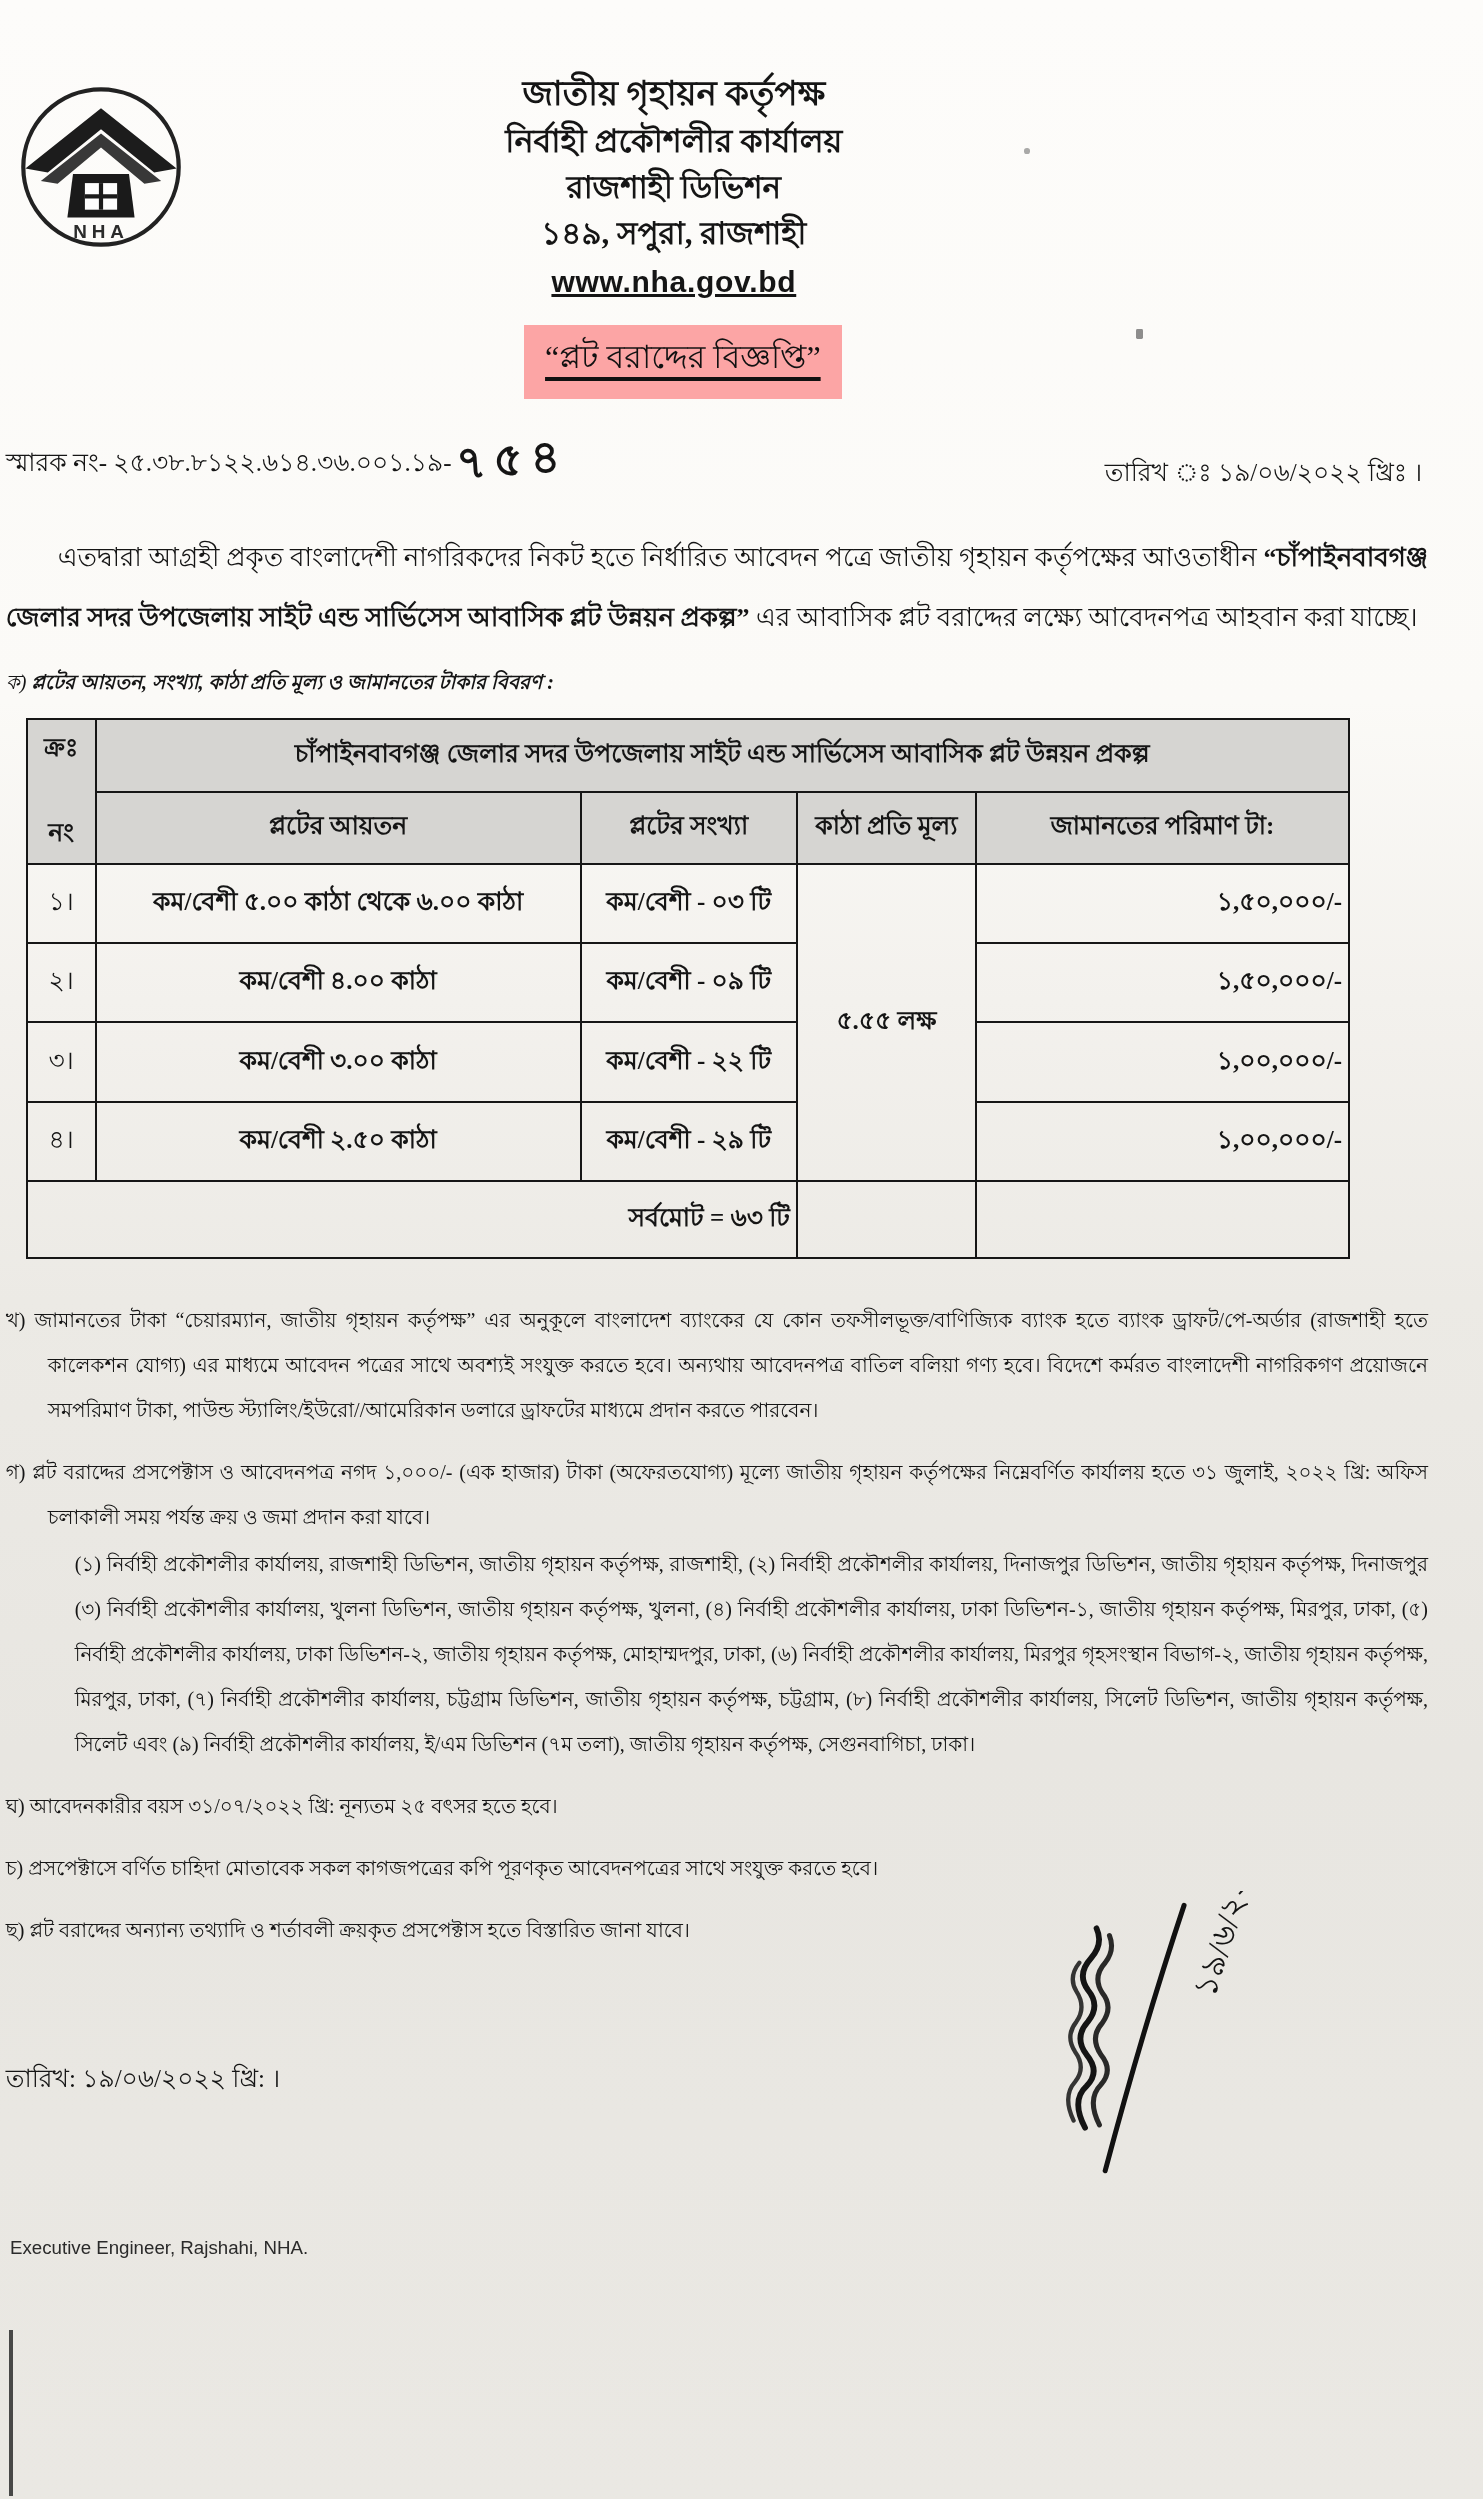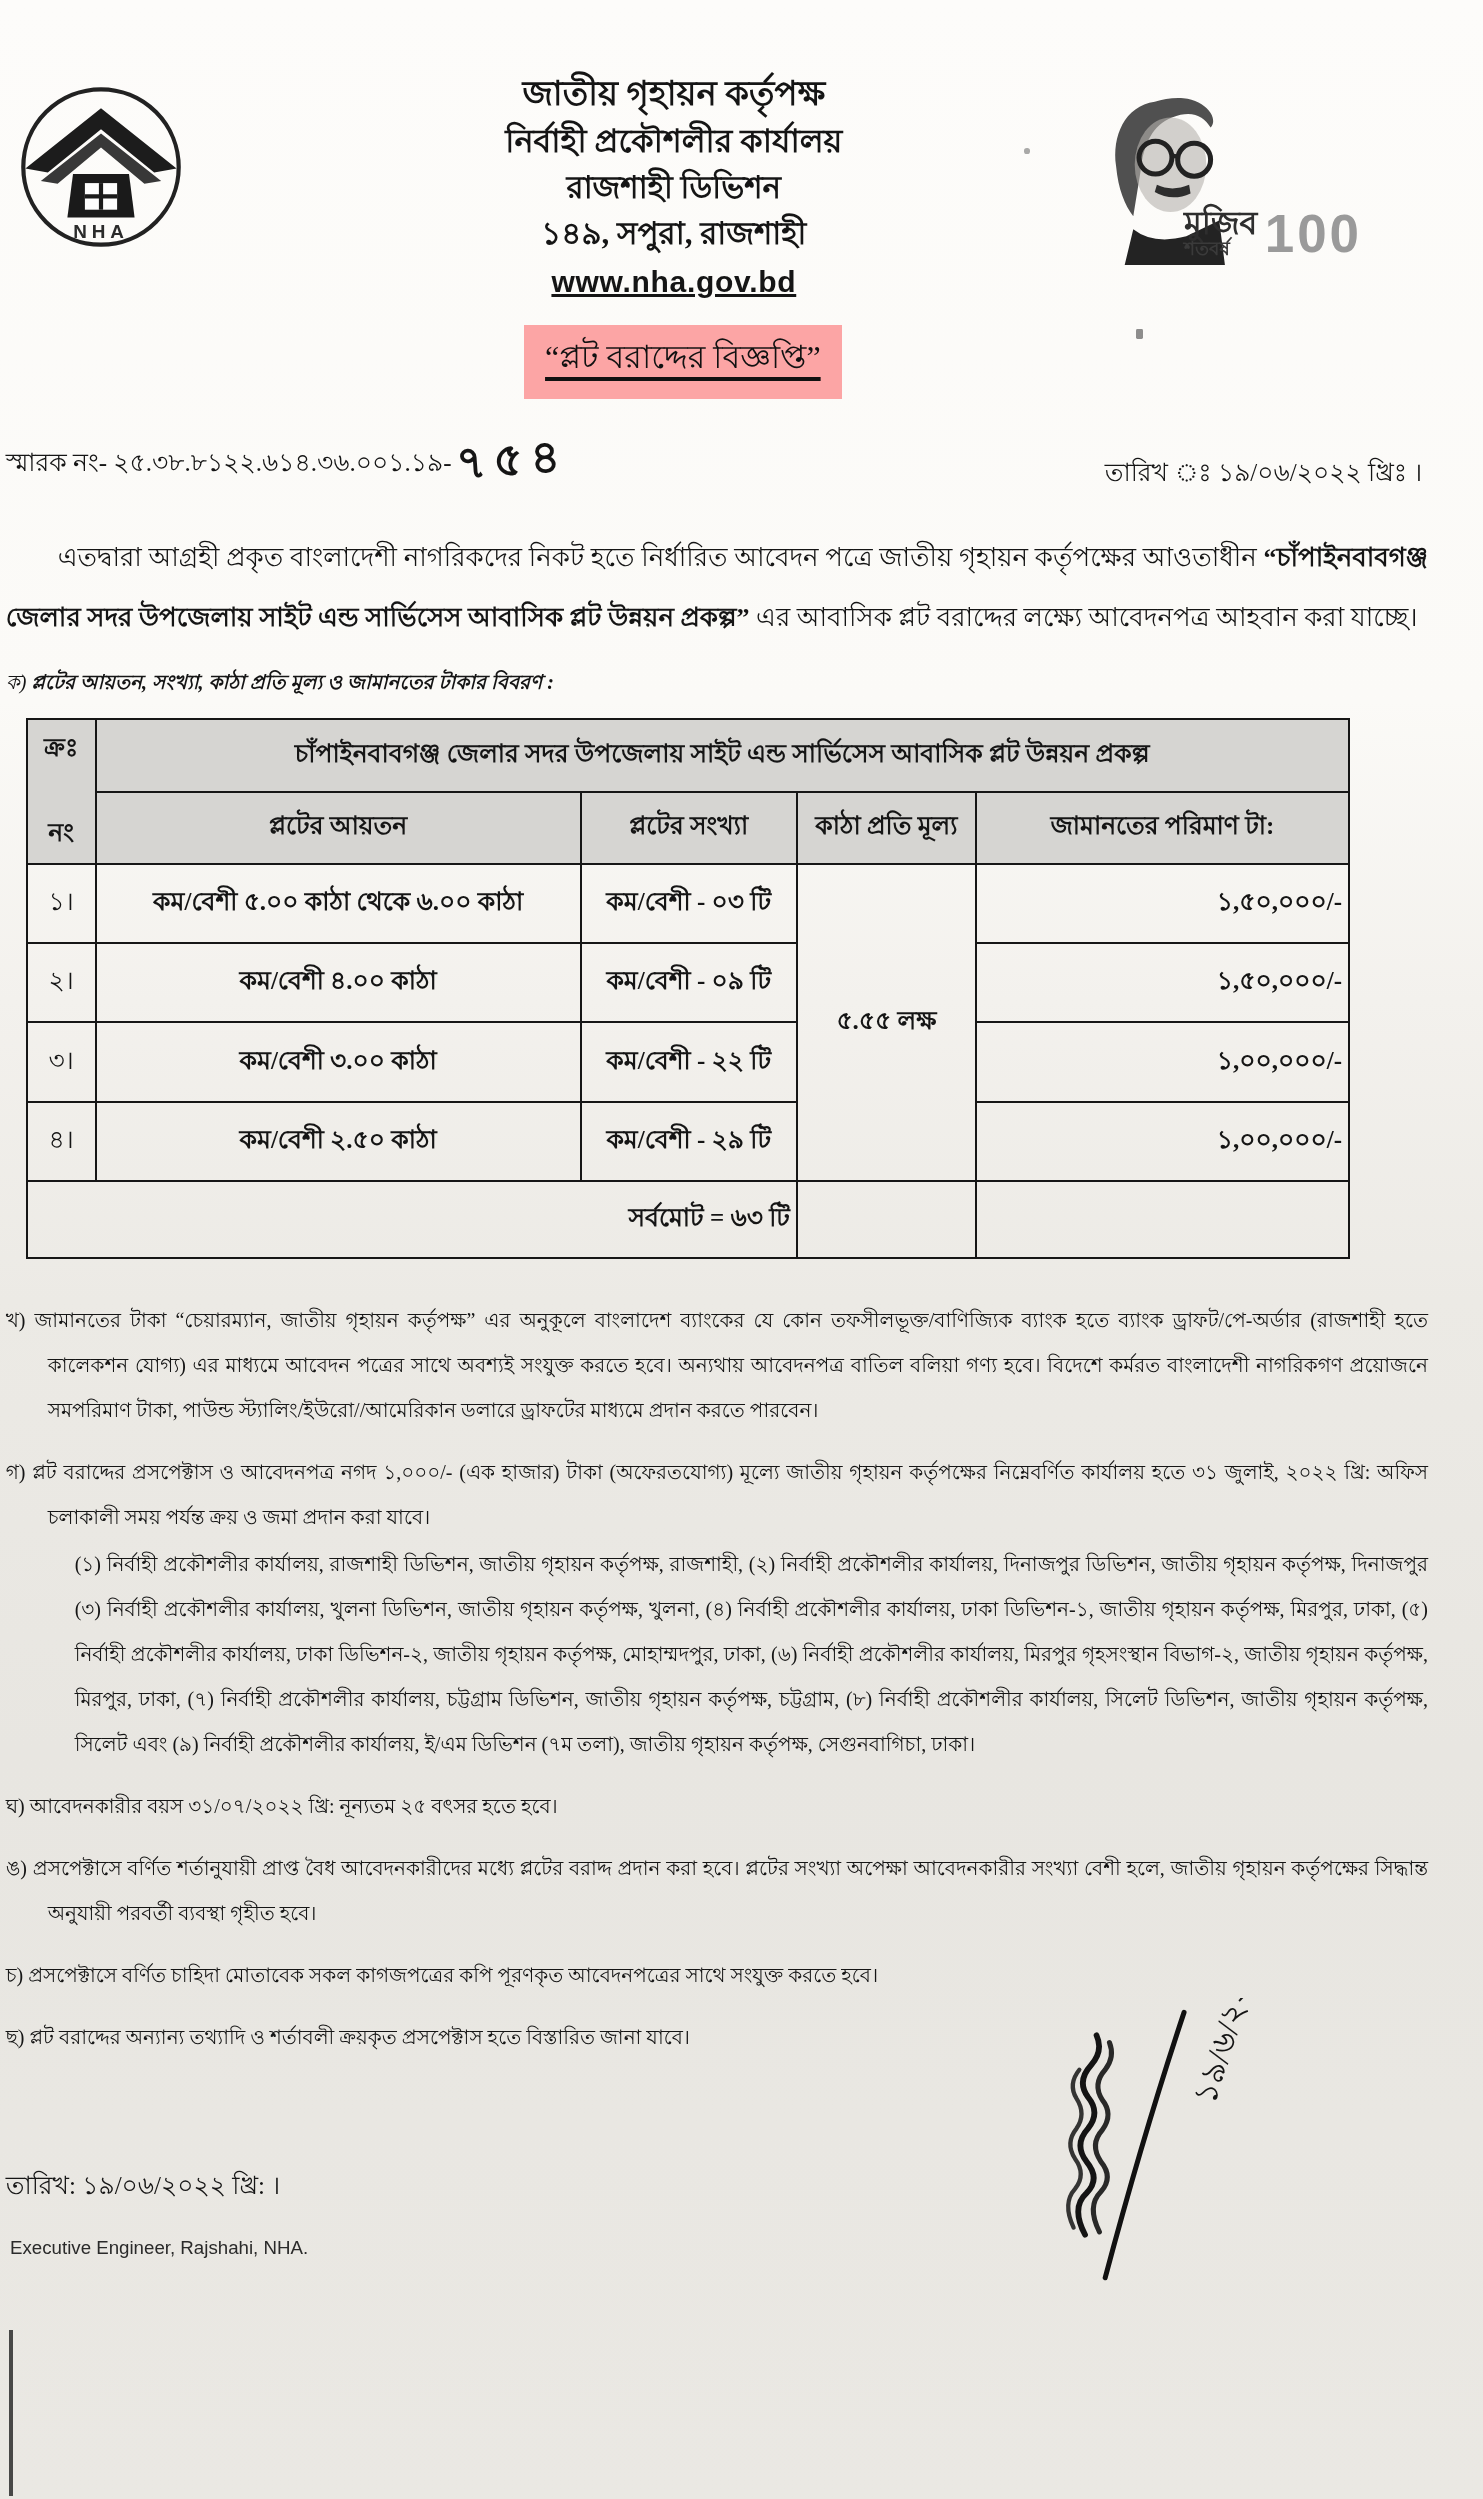--- a/index.html
+++ b/index.html
@@ -84,36 +84,20 @@
     </div>
 
     <div class="org">
       <div class="org-line1">জাতীয় গৃহায়ন কর্তৃপক্ষ</div>
       <div class="org-line2">নির্বাহী প্রকৌশলীর কার্যালয়</div>
       <div class="org-line3">রাজশাহী ডিভিশন</div>
       <div class="org-line4">১৪৯, সপুরা, রাজশাহী</div>
       <div class="website">www.nha.gov.bd</div>
     </div>
 
-    <div class="mujib-logo">
-      <svg viewBox="0 0 230 250" width="165" height="179">
-        <path d="M100 22 C58 28 40 70 46 112 C49 144 58 166 70 182 L80 120 C84 80 98 54 124 44 C152 33 168 42 178 58 C190 46 172 20 140 17 C126 16 112 18 100 22 Z" fill="#3d3d3d" opacity="0.9"></path>
-        <ellipse cx="122" cy="110" rx="50" ry="66" fill="#b5b2ae" opacity="0.6"></ellipse>
-        <circle cx="101" cy="100" r="23" fill="none" stroke="#222" stroke-width="7"></circle>
-        <circle cx="155" cy="103" r="23" fill="none" stroke="#222" stroke-width="7"></circle>
-        <line x1="122" y1="97" x2="134" y2="99" stroke="#222" stroke-width="6"></line>
-        <path d="M100 148 Q124 162 150 150 L148 138 Q124 148 103 138 Z" fill="#2d2d2d"></path>
-        <path d="M58 250 L70 200 Q98 222 144 210 L190 188 L198 250 Z" fill="#232323"></path>
-      </svg>
-      <div class="mujib-text">
-        <div class="mujib-word">মুজিব</div>
-        <div class="mujib-word2">শতবর্ষ</div>
-        <div class="mujib-100">100</div>
-      </div>
-    </div>
   </div>
 
   <div class="title-wrap">
     <span class="notice-title">“প্লট বরাদ্দের বিজ্ঞপ্তি”</span>
   </div>
 
   <div class="memo-row">
     <div class="memo-left">
       <span>স্মারক নং- ২৫.৩৮.৮১২২.৬১৪.৩৬.০০১.১৯-</span><span class="hand">৭৫৪</span>
     </div>
@@ -193,24 +177,20 @@
     <span class="lbl">গ)</span>
     <span>প্লট বরাদ্দের প্রসপেক্টাস ও আবেদনপত্র নগদ ১,০০০/- (এক হাজার) টাকা (অফেরতযোগ্য) মূল্যে জাতীয় গৃহায়ন কর্তৃপক্ষের নিম্নেবর্ণিত কার্যালয় হতে ৩১ জুলাই, ২০২২ খ্রি: অফিস চলাকালী সময় পর্যন্ত ক্রয় ও জমা প্রদান করা যাবে।</span>
     <span class="sub">(১) নির্বাহী প্রকৌশলীর কার্যালয়, রাজশাহী ডিভিশন, জাতীয় গৃহায়ন কর্তৃপক্ষ, রাজশাহী, (২) নির্বাহী প্রকৌশলীর কার্যালয়, দিনাজপুর ডিভিশন, জাতীয় গৃহায়ন কর্তৃপক্ষ, দিনাজপুর (৩) নির্বাহী প্রকৌশলীর কার্যালয়, খুলনা ডিভিশন, জাতীয় গৃহায়ন কর্তৃপক্ষ, খুলনা, (৪) নির্বাহী প্রকৌশলীর কার্যালয়, ঢাকা ডিভিশন-১, জাতীয় গৃহায়ন কর্তৃপক্ষ, মিরপুর, ঢাকা, (৫) নির্বাহী প্রকৌশলীর কার্যালয়, ঢাকা ডিভিশন-২, জাতীয় গৃহায়ন কর্তৃপক্ষ, মোহাম্মদপুর, ঢাকা, (৬) নির্বাহী প্রকৌশলীর কার্যালয়, মিরপুর গৃহসংস্থান বিভাগ-২, জাতীয় গৃহায়ন কর্তৃপক্ষ, মিরপুর, ঢাকা, (৭) নির্বাহী প্রকৌশলীর কার্যালয়, চট্টগ্রাম ডিভিশন, জাতীয় গৃহায়ন কর্তৃপক্ষ, চট্টগ্রাম, (৮) নির্বাহী প্রকৌশলীর কার্যালয়, সিলেট ডিভিশন, জাতীয় গৃহায়ন কর্তৃপক্ষ, সিলেট এবং (৯) নির্বাহী প্রকৌশলীর কার্যালয়, ই/এম ডিভিশন (৭ম তলা), জাতীয় গৃহায়ন কর্তৃপক্ষ, সেগুনবাগিচা, ঢাকা।</span>
   </p>
 
   <p class="clause">
     <span class="lbl">ঘ)</span>
     <span>আবেদনকারীর বয়স ৩১/০৭/২০২২ খ্রি: নূন্যতম ২৫ বৎসর হতে হবে।</span>
   </p>
 
-  <p class="clause">
-    <span class="lbl">ঙ)</span>
-    <span>প্রসপেক্টাসে বর্ণিত শর্তানুযায়ী প্রাপ্ত বৈধ আবেদনকারীদের মধ্যে প্লটের বরাদ্দ প্রদান করা হবে। প্লটের সংখ্যা অপেক্ষা আবেদনকারীর সংখ্যা বেশী হলে, জাতীয় গৃহায়ন কর্তৃপক্ষের সিদ্ধান্ত অনুযায়ী পরবর্তী ব্যবস্থা গৃহীত হবে।</span>
-  </p>
 
   <p class="clause">
     <span class="lbl">চ)</span>
     <span>প্রসপেক্টাসে বর্ণিত চাহিদা মোতাবেক সকল কাগজপত্রের কপি পূরণকৃত আবেদনপত্রের সাথে সংযুক্ত করতে হবে।</span>
   </p>
 
   <p class="clause">
     <span class="lbl">ছ)</span>
     <span>প্লট বরাদ্দের অন্যান্য তথ্যাদি ও শর্তাবলী ক্রয়কৃত প্রসপেক্টাস হতে বিস্তারিত জানা যাবে।</span>
   </p>

